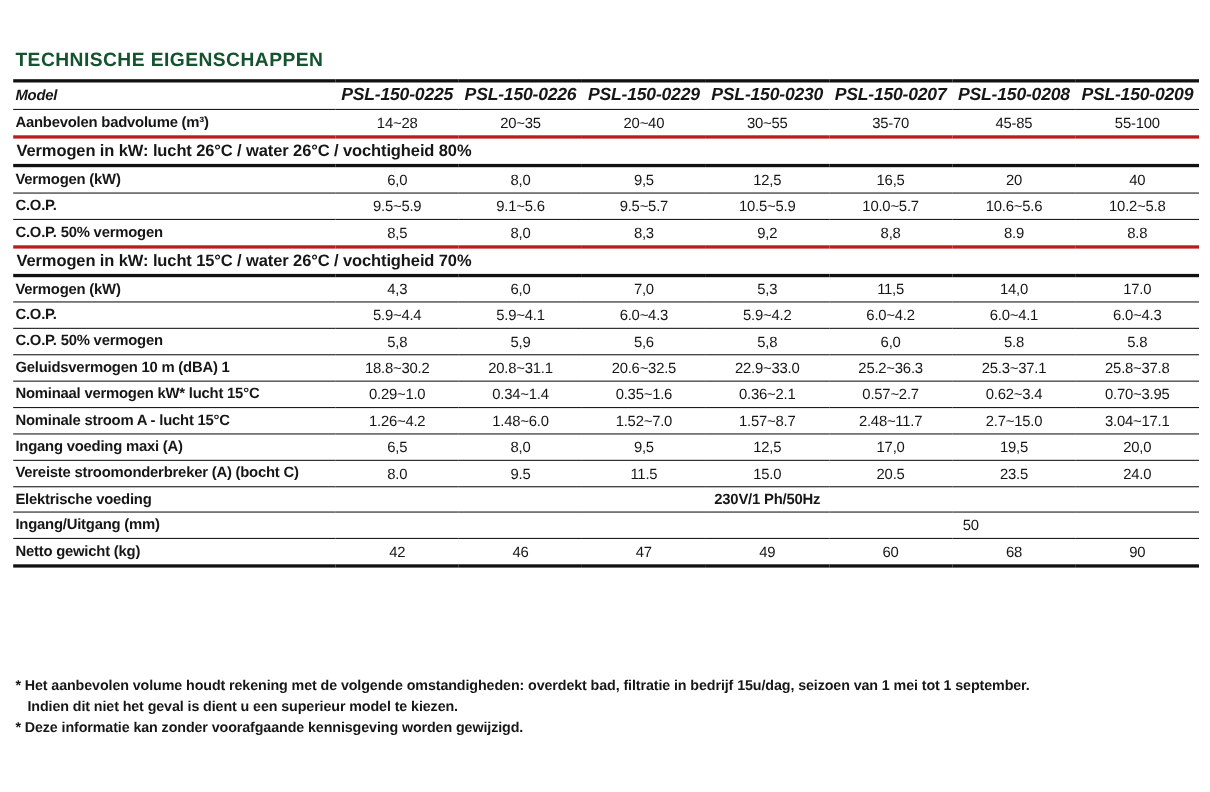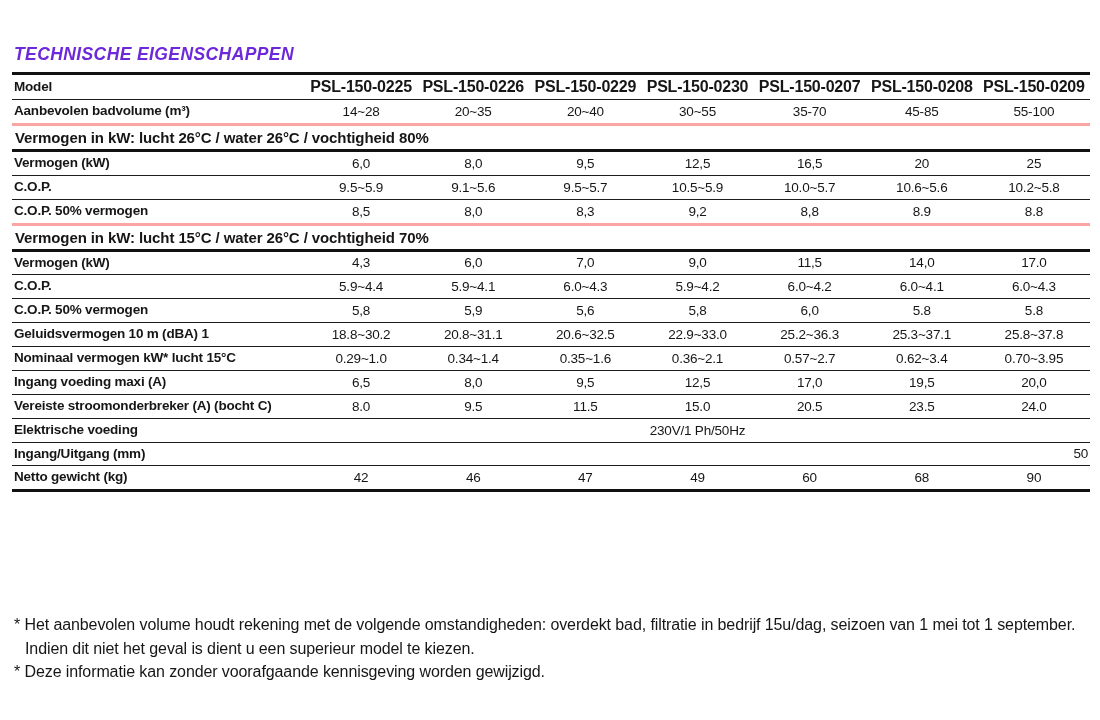--- a/index.html
+++ b/index.html
@@ -8,22 +8,21 @@
     width:1100px; height:720px;
     background:#ffffff;
     font-family:"Liberation Sans", sans-serif;
     color:#161616;
     position:relative;
     overflow:hidden;
   }
   .page-title {
     position:absolute; left:14px; top:44px;
     font-size:17.5px; font-weight:bold; letter-spacing:0.4px;
-    color:#6d28d9;
-    font-style:italic;
+    color:#14532d;
   }
   table.spec {
     position:absolute; left:12px; top:72px;
     width:1078px;
     border-collapse:collapse;
     border-top:3px solid #111;
     border-bottom:3px solid #111;
     table-layout:fixed;
   }
   table.spec td {
@@ -35,36 +34,37 @@
     overflow:hidden;
     white-space:nowrap;
   }
   td.label {
     text-align:left; font-weight:bold; font-size:14px;
     padding-left:3px; width:293px;
     white-space:pre-line;
     line-height:1.25;
   }
   td.val { text-align:center; }
-  tr.model td { font-weight:bold; }
+  tr.model td { font-weight:bold;font-style:italic; }
   tr.model td.val { font-size:16px; }
   tr.section td {
-    border-top:3px solid #fca5a5;
+    border-top:3px solid #b91c1c;
     border-bottom:3px solid #111;
     font-weight:bold; font-size:15px;
     padding:3px 2px 3px 3px;
     letter-spacing:-0.1px;
     margin-left:20px;
   }
-  td.spanval.center { text-align:center; font-weight:normal;margin-top:47px; }
-  td.spanval.offset { text-align:right; padding-left:34.5%; font-weight:normal; }
+  td.spanval.center { text-align:center; font-weight:bold;margin-top:47px; }
+  td.spanval.offset { text-align:center; padding-left:34.5%; font-weight:normal; }
   .footnotes {
     position:absolute; left:14px; top:613px;
-    font-size:16px; line-height:1.48; color:#161616;
+    font-size:13px; line-height:1.48; color:#161616;
     letter-spacing:-0.1px;
+    font-weight:bold;
   }
   .footnotes .indent { padding-left:11px; }
 </style>
 </head>
 <body>
 
 <div class="page-title">TECHNISCHE EIGENSCHAPPEN</div>
 
 <table class="spec">
   <tbody id="spec-body">
@@ -92,21 +92,21 @@
         <td colspan="8">Vermogen in kW: lucht 26°C / water 26°C / vochtigheid 80%</td>
       </tr>
       <tr>
         <td class="label">Vermogen (kW)</td>
         <td class="val">6,0</td>
         <td class="val">8,0</td>
         <td class="val">9,5</td>
         <td class="val">12,5</td>
         <td class="val">16,5</td>
         <td class="val">20</td>
-        <td class="val">25</td>
+        <td class="val">40</td>
       </tr>
       <tr>
         <td class="label">C.O.P.</td>
         <td class="val">9.5~5.9</td>
         <td class="val">9.1~5.6</td>
         <td class="val">9.5~5.7</td>
         <td class="val">10.5~5.9</td>
         <td class="val">10.0~5.7</td>
         <td class="val">10.6~5.6</td>
         <td class="val">10.2~5.8</td>
@@ -122,21 +122,21 @@
         <td class="val">8.8</td>
       </tr>
       <tr class="section">
         <td colspan="8">Vermogen in kW: lucht 15°C / water 26°C / vochtigheid 70%</td>
       </tr>
       <tr>
         <td class="label">Vermogen (kW)</td>
         <td class="val">4,3</td>
         <td class="val">6,0</td>
         <td class="val">7,0</td>
-        <td class="val">9,0</td>
+        <td class="val">5,3</td>
         <td class="val">11,5</td>
         <td class="val">14,0</td>
         <td class="val">17.0</td>
       </tr>
       <tr>
         <td class="label">C.O.P.</td>
         <td class="val">5.9~4.4</td>
         <td class="val">5.9~4.1</td>
         <td class="val">6.0~4.3</td>
         <td class="val">5.9~4.2</td>
@@ -166,20 +166,30 @@
       </tr>
       <tr>
         <td class="label">Nominaal vermogen kW* lucht 15°C</td>
         <td class="val">0.29~1.0</td>
         <td class="val">0.34~1.4</td>
         <td class="val">0.35~1.6</td>
         <td class="val">0.36~2.1</td>
         <td class="val">0.57~2.7</td>
         <td class="val">0.62~3.4</td>
         <td class="val">0.70~3.95</td>
+      </tr>
+      <tr>
+        <td class="label">Nominale stroom A - lucht 15°C</td>
+        <td class="val">1.26~4.2</td>
+        <td class="val">1.48~6.0</td>
+        <td class="val">1.52~7.0</td>
+        <td class="val">1.57~8.7</td>
+        <td class="val">2.48~11.7</td>
+        <td class="val">2.7~15.0</td>
+        <td class="val">3.04~17.1</td>
       </tr>
       <tr>
         <td class="label">Ingang voeding maxi (A)</td>
         <td class="val">6,5</td>
         <td class="val">8,0</td>
         <td class="val">9,5</td>
         <td class="val">12,5</td>
         <td class="val">17,0</td>
         <td class="val">19,5</td>
         <td class="val">20,0</td>

